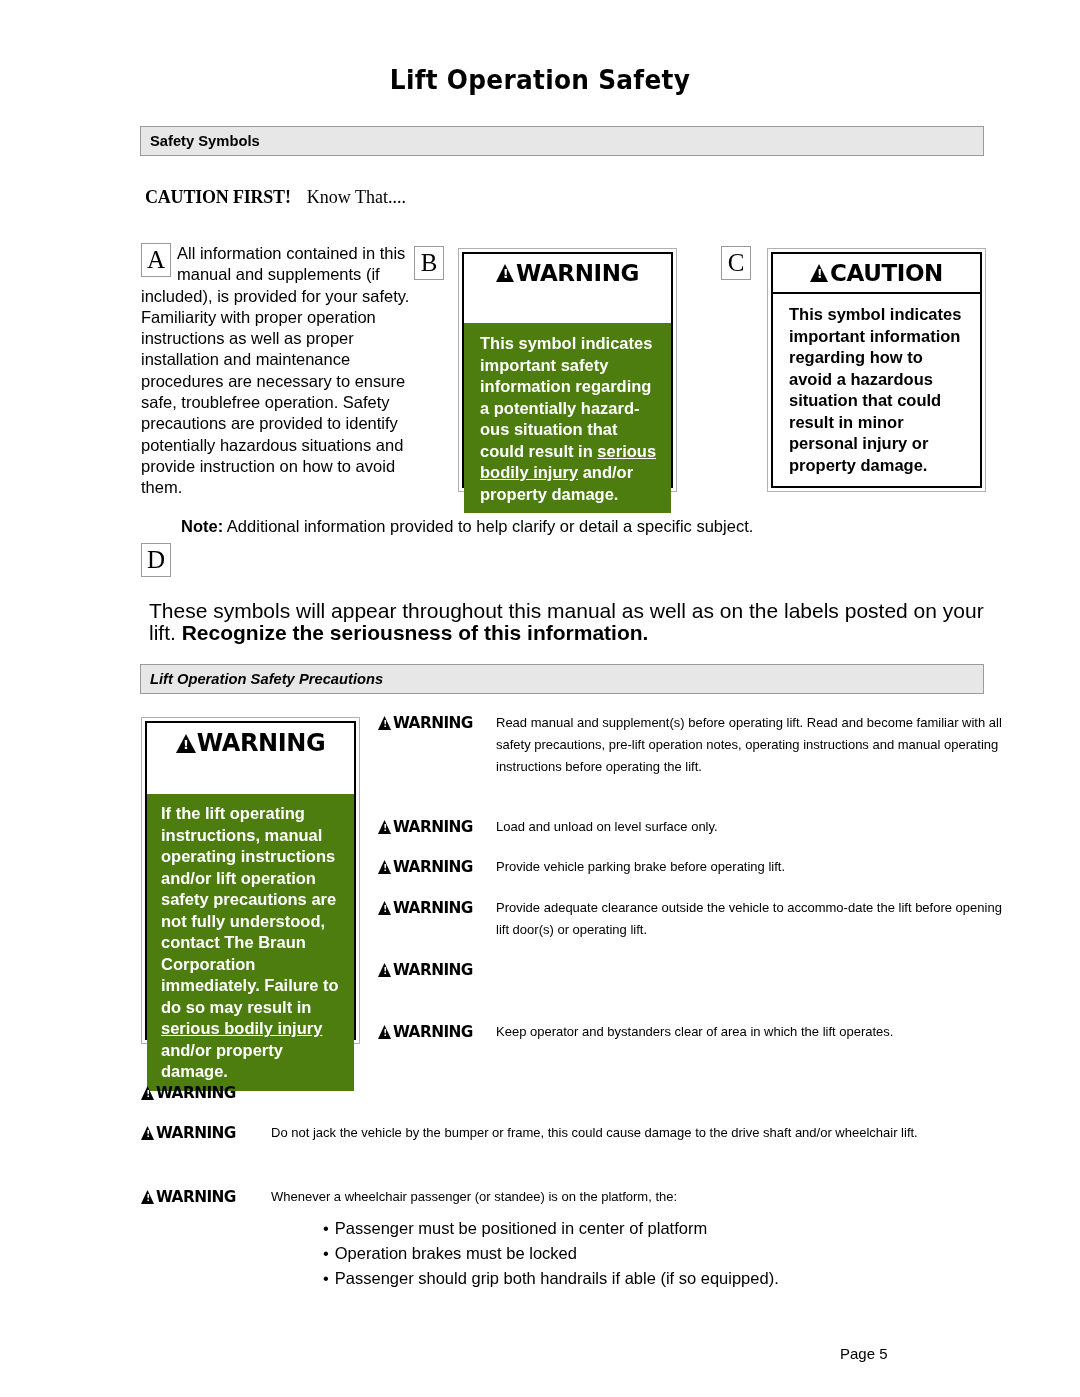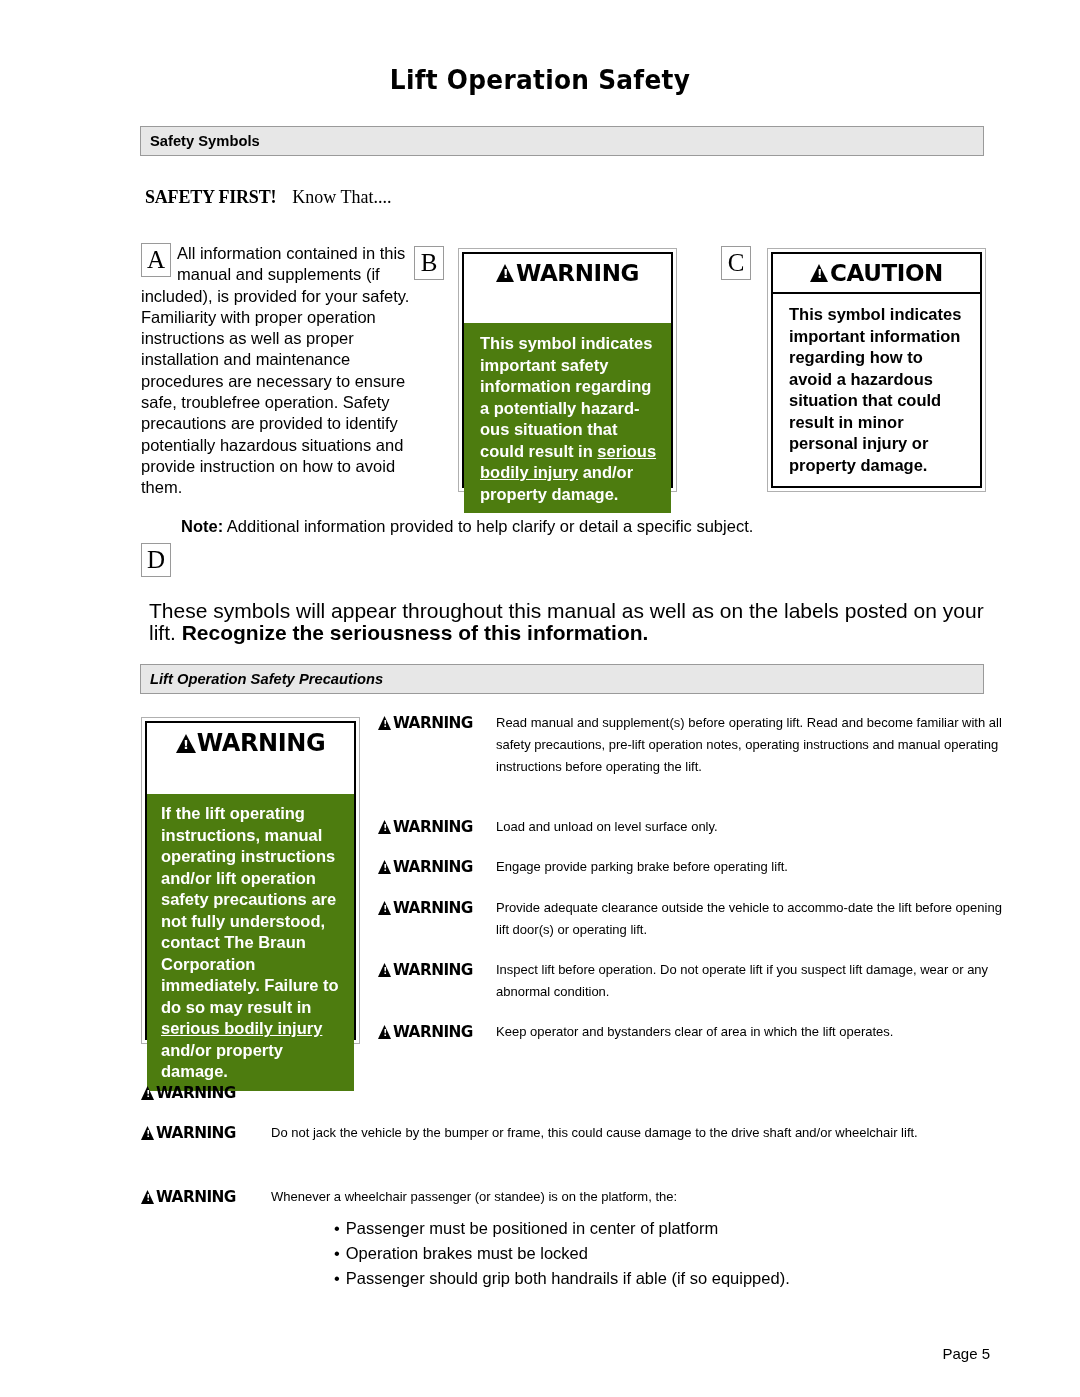--- a/index.html
+++ b/index.html
@@ -251,37 +251,37 @@
   }
   .bullet-list .bullet-row { white-space: nowrap; }
   .bullet-list .dot { margin-right: 6px; }
 
   
   .footer {
     position: absolute;
     left: 840px;
     top: 1345px;
     width: 150px;
-    text-align: right;
+    text-align: left;
     font-size: 15px;
   }
 </style>
 </head>
 <body>
 
 <div class="page">
 
   <div class="page-title">Lift Operation Safety</div>
 
   <div class="section-bar" style="top:126px;">
     <span class="section-label">Safety Symbols</span>
   </div>
 
   <div class="safety-first">
-    <span class="sf-bold">SAFETY FIRST!</span><span class="sf-rest">Know That....</span>
+    <span class="sf-bold">CAUTION FIRST!</span><span class="sf-rest">Know That....</span>
   </div>
 
   <div class="letter-box" style="left:141px; top:243px;">A</div>
   <div class="para-a">
     <span class="indent-shape"></span><span>All information contained in this manual and supplements (if included), is provided for your safety.  Familiarity with proper operation instructions as well as proper installation and maintenance procedures are necessary to ensure safe, troublefree operation.  Safety precautions are provided to identify potentially hazardous situations and provide instruction on how to avoid them.</span>
   </div>
 
   <div class="letter-box" style="left:414px; top:246px;">B</div>
   <div class="label-box dark" style="left:458px; top:248px; width:219px; height:244px;">
     <div class="label-box-inner">
@@ -340,31 +340,30 @@
     <div class="warn-text">Read manual and supplement(s) before operating lift.  Read and become familiar with all safety precautions, pre-lift operation notes, operating instructions and manual operating instructions before operating the lift.</div>
   </div>
 
   <div class="warn-item" style="left:378px; top:816px; width:625px;">
     <div class="warn-tag" style="width:118px;"><span class="warn-tri light" style="width:15px; height:14px; vertical-align:-2px;"><span class="tri" style="border-left-width:7.5px; border-right-width:7.5px; border-bottom-width:14px; border-bottom-color:#000;"></span><span class="bang" style="top:3px; font-size:9.5px; line-height:9.5px; color:#fff;">!</span></span><span>WARNING</span></div>
     <div class="warn-text">Load and unload on level surface only.</div>
   </div>
 
   <div class="warn-item" style="left:378px; top:856px; width:625px;">
     <div class="warn-tag" style="width:118px;"><span class="warn-tri light" style="width:15px; height:14px; vertical-align:-2px;"><span class="tri" style="border-left-width:7.5px; border-right-width:7.5px; border-bottom-width:14px; border-bottom-color:#000;"></span><span class="bang" style="top:3px; font-size:9.5px; line-height:9.5px; color:#fff;">!</span></span><span>WARNING</span></div>
-    <div class="warn-text">Engage provide parking brake before operating lift.</div>
+    <div class="warn-text">Provide vehicle parking brake before operating lift.</div>
   </div>
 
   <div class="warn-item" style="left:378px; top:897px; width:625px;">
     <div class="warn-tag" style="width:118px;"><span class="warn-tri light" style="width:15px; height:14px; vertical-align:-2px;"><span class="tri" style="border-left-width:7.5px; border-right-width:7.5px; border-bottom-width:14px; border-bottom-color:#000;"></span><span class="bang" style="top:3px; font-size:9.5px; line-height:9.5px; color:#fff;">!</span></span><span>WARNING</span></div>
     <div class="warn-text">Provide adequate clearance outside the vehicle to accommo-date the lift before opening lift door(s) or operating lift.</div>
   </div>
 
   <div class="warn-item" style="left:378px; top:959px; width:625px;">
     <div class="warn-tag" style="width:118px;"><span class="warn-tri light" style="width:15px; height:14px; vertical-align:-2px;"><span class="tri" style="border-left-width:7.5px; border-right-width:7.5px; border-bottom-width:14px; border-bottom-color:#000;"></span><span class="bang" style="top:3px; font-size:9.5px; line-height:9.5px; color:#fff;">!</span></span><span>WARNING</span></div>
-    <div class="warn-text">Inspect lift before operation.  Do not operate lift if you suspect lift damage, wear or any abnormal condition.</div>
   </div>
 
   <div class="warn-item" style="left:378px; top:1021px; width:625px;">
     <div class="warn-tag" style="width:118px;"><span class="warn-tri light" style="width:15px; height:14px; vertical-align:-2px;"><span class="tri" style="border-left-width:7.5px; border-right-width:7.5px; border-bottom-width:14px; border-bottom-color:#000;"></span><span class="bang" style="top:3px; font-size:9.5px; line-height:9.5px; color:#fff;">!</span></span><span>WARNING</span></div>
     <div class="warn-text">Keep operator and bystanders clear of area in which the lift operates.</div>
   </div>
 
   <div class="warn-item" style="left:141px; top:1082px; width:862px;">
     <div class="warn-tag" style="width:130px;"><span class="warn-tri light" style="width:15px; height:14px; vertical-align:-2px;"><span class="tri" style="border-left-width:7.5px; border-right-width:7.5px; border-bottom-width:14px; border-bottom-color:#000;"></span><span class="bang" style="top:3px; font-size:9.5px; line-height:9.5px; color:#fff;">!</span></span><span>WARNING</span></div>
   </div>
@@ -372,21 +371,21 @@
   <div class="warn-item" style="left:141px; top:1122px; width:862px;">
     <div class="warn-tag" style="width:130px;"><span class="warn-tri light" style="width:15px; height:14px; vertical-align:-2px;"><span class="tri" style="border-left-width:7.5px; border-right-width:7.5px; border-bottom-width:14px; border-bottom-color:#000;"></span><span class="bang" style="top:3px; font-size:9.5px; line-height:9.5px; color:#fff;">!</span></span><span>WARNING</span></div>
     <div class="warn-text">Do not jack the vehicle by the bumper or frame, this could cause damage to the drive shaft and/or wheelchair lift.</div>
   </div>
 
   <div class="warn-item" style="left:141px; top:1186px; width:862px;">
     <div class="warn-tag" style="width:130px;"><span class="warn-tri light" style="width:15px; height:14px; vertical-align:-2px;"><span class="tri" style="border-left-width:7.5px; border-right-width:7.5px; border-bottom-width:14px; border-bottom-color:#000;"></span><span class="bang" style="top:3px; font-size:9.5px; line-height:9.5px; color:#fff;">!</span></span><span>WARNING</span></div>
     <div class="warn-text">Whenever a wheelchair passenger (or standee) is on the platform, the:</div>
   </div>
 
-  <div class="bullet-list" style="left:334px; top:1216px; width:660px;">
+  <div class="bullet-list" style="left:323px; top:1216px; width:660px;">
     <div class="bullet-row"><span class="dot">•</span><span>Passenger must be positioned in center of platform</span></div>
     <div class="bullet-row"><span class="dot">•</span><span>Operation brakes must be locked</span></div>
     <div class="bullet-row"><span class="dot">•</span><span>Passenger should grip both handrails if able (if so equipped).</span></div>
   </div>
 
   <div class="footer">Page 5</div>
 
 </div>
 
 </body></html>

